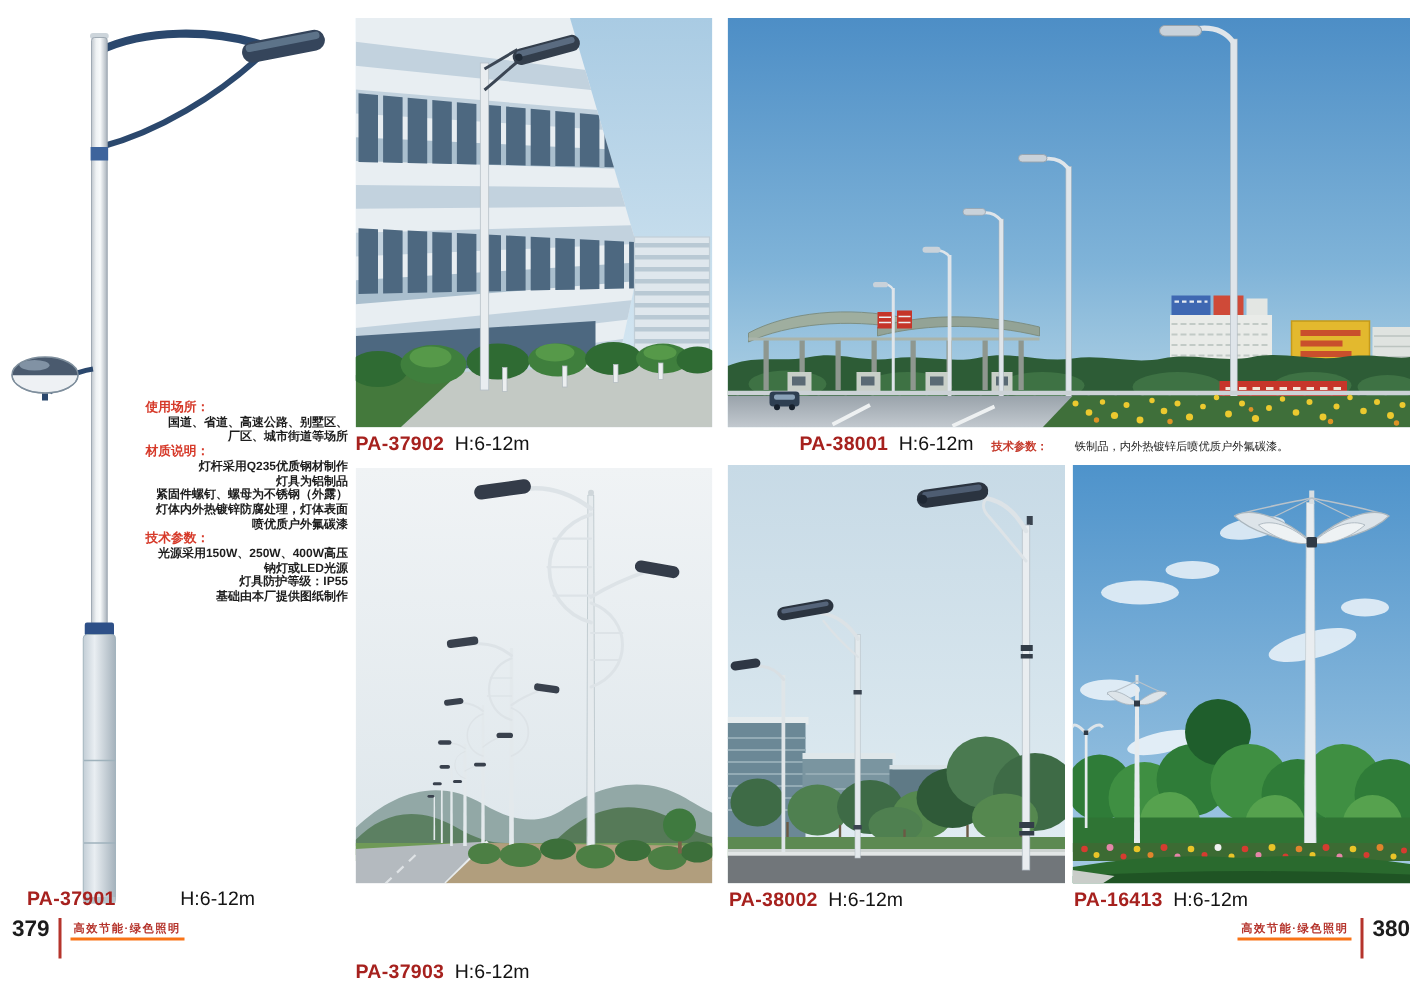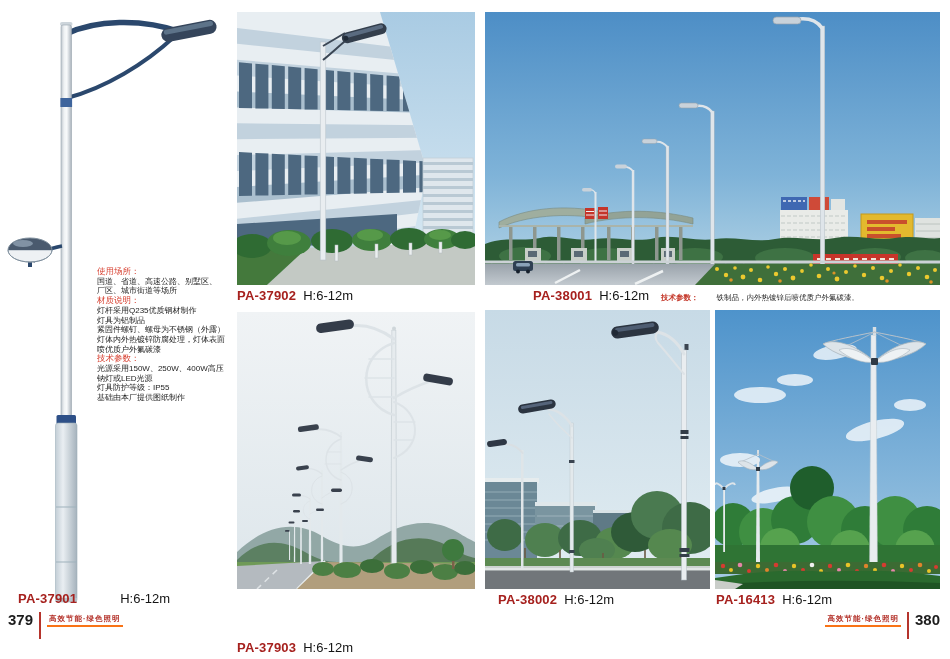--- a/index.html
+++ b/index.html
@@ -8,22 +8,22 @@
   .photo{position:absolute;overflow:hidden;}
   .photo svg{display:block;}
   
   .label-row{position:absolute;display:flex;align-items:baseline;white-space:nowrap;}
   .code{font-size:13px;font-weight:bold;color:#a6211e;letter-spacing:.2px;}
   .hval{font-size:13px;color:#141414;margin-left:7px;text-align:right;}
   .tech-label{font-size:7.5px;font-weight:bold;color:#c5392b;margin-left:12px;}
   .tech-note{font-size:7.5px;color:#222222;margin-left:18px;}
   
   .spec-block{position:absolute;left:97px;top:267px;width:135px;line-height:9.7px;}
-  .spec-h{font-size:8.5px;font-weight:normal;color:#d63a2a;white-space:nowrap;}
-  .spec-l{font-size:8px;font-weight:400;color:#1d1d1d;white-space:nowrap;}
+  .spec-h{font-size:8.5px;font-weight:bold;color:#d63a2a;white-space:nowrap;}
+  .spec-l{font-size:8px;font-weight:700;color:#1d1d1d;white-space:nowrap;text-align:right;}
   
   .footer{position:absolute;top:611px;display:flex;align-items:flex-start;height:30px;}
   .footer-left{left:8px;}
   .footer-right{right:10px;}
   .pagenum{font-size:15px;font-weight:bold;color:#1c1c1c;line-height:18px;}
   .vrule{width:2px;height:27px;background:#b5342c;margin:1px 6px 0 6px;}
   .slogan{font-size:7.5px;font-weight:bold;color:#b5342c;letter-spacing:1px;
           padding:3px 2px 2px 2px;border-bottom:2px solid #f97316;line-height:9px;}
 </style>
 </head>
@@ -513,21 +513,21 @@
         <path d="M199,64 C189,52 181,42 173,33 C170,29 170,25 172.5,22.5" fill="none" stroke="#dde3e7" stroke-width="2"></path>
         <g transform="rotate(-8 150 20)">
           <rect x="126" y="14" width="48" height="12" rx="6" fill="#2b3440"></rect>
           <rect x="130" y="15.5" width="40" height="4" rx="2" fill="#4e5d72"></rect>
           <circle cx="130" cy="20" r="3" fill="#1f2834"></circle>
         </g>
       </g>
     </svg>
   </div>
 
-  <div class="label-row" style="left:498px;top:592px;">
+  <div class="label-row" style="left:486px;top:592px;">
     <span class="code">PA-38002</span>
     <span class="hval">H:6-12m</span>
   </div>
 
   <div class="photo" style="left:715px;top:310px;width:225px;height:279px;">
     <svg width="225" height="279" viewBox="0 0 225 279">
       <defs>
         <linearGradient id="skyF" x1="0" y1="0" x2="0" y2="1">
           <stop offset="0" stop-color="#4e93cb"></stop>
             <stop offset="1" stop-color="#a6cbe4"></stop>

